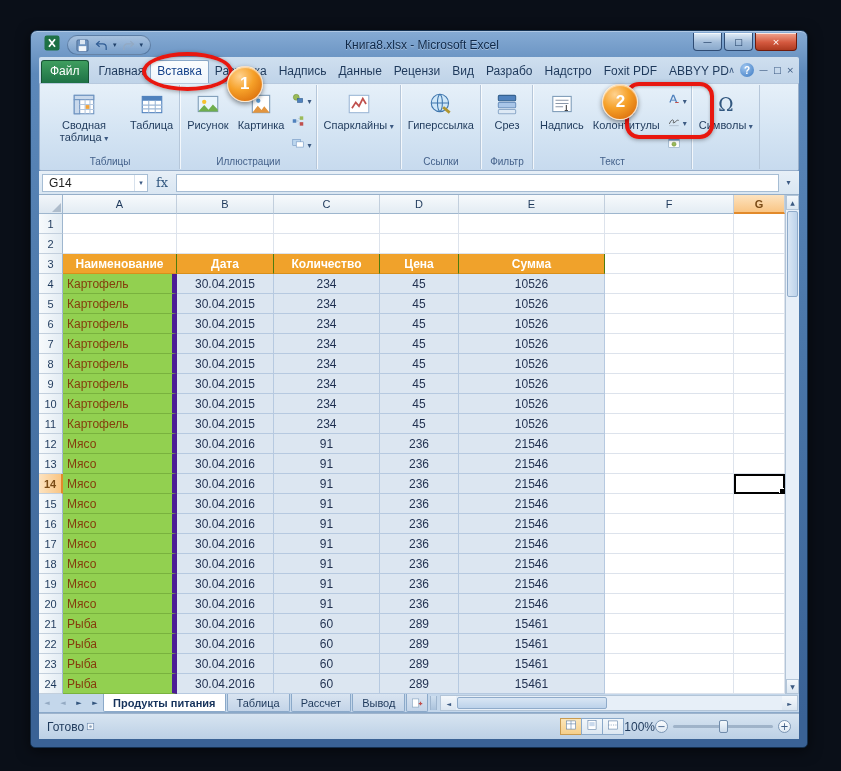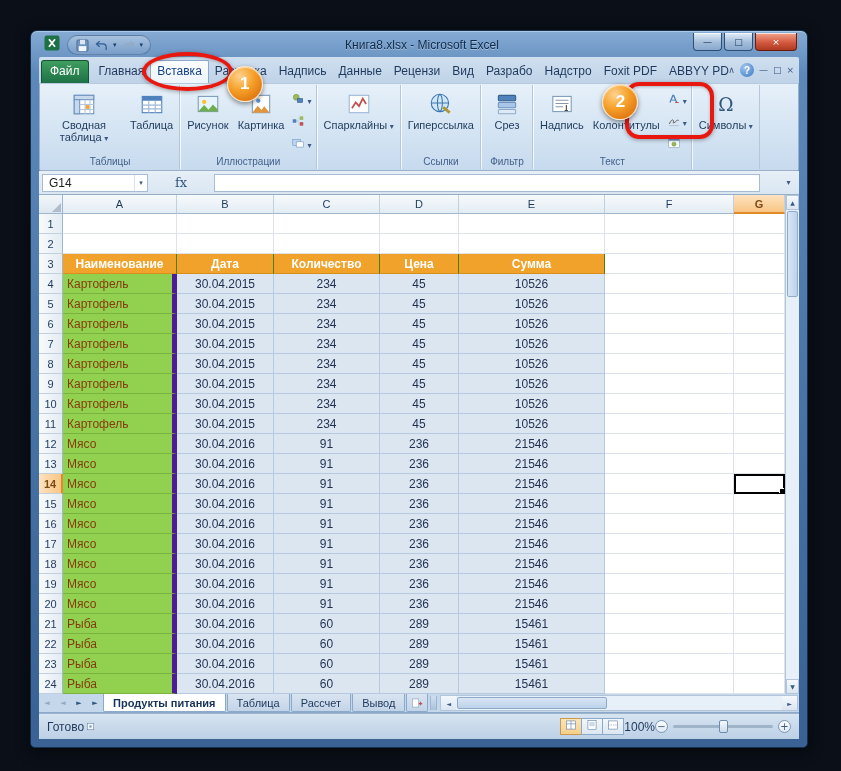--- a/index.html
+++ b/index.html
@@ -50,21 +50,21 @@
   .ritems{flex:1;display:flex;align-items:flex-start;gap:1px;padding-top:2px;}
   .rbtn{display:flex;flex-direction:column;align-items:center;gap:1px;padding:2px 4px;border-radius:3px;min-width:46px;}
   .ricon{height:28px;display:flex;align-items:center;justify-content:center;}
   .ricon svg{display:block;}
   .rlbl{font-size:11px;line-height:12px;color:#1e395b;text-align:center;max-width:74px;}
   .da{font-family:"DejaVu Sans",sans-serif;font-size:8px;color:#3c5a82;}
   .rsmallcol{display:flex;flex-direction:column;gap:2px;padding-top:3px;}
   .rsmall{display:flex;align-items:center;gap:2px;padding:1px 2px;border-radius:2px;}
   .rgrouplabel{height:14px;font-size:10px;color:#44618a;text-align:center;line-height:14px;white-space:nowrap;padding:0 3px;}
   
-  .formulabar{height:24px;display:flex;align-items:center;gap:21px;padding:2px 3px;
+  .formulabar{height:24px;display:flex;align-items:center;gap:2px;padding:2px 3px;
           background:linear-gradient(#e7eff7,#d9e6f2);border-bottom:1px solid #96afc9;}
   .namebox{width:106px;height:18px;background:#fff;border:1px solid #a6bdd4;display:flex;align-items:stretch;}
   .nb-text{flex:1;font-size:12px;line-height:16px;padding-left:6px;color:#222;}
   .nb-arrow{width:13px;font-family:"DejaVu Sans",sans-serif;font-size:7px;color:#3c5a82;
           border-left:1px solid #d7e1ec;display:flex;align-items:center;justify-content:center;}
   .fx{width:24px;text-align:center;font-family:"DejaVu Serif",serif;font-size:13px;color:#31577f;}
   .fbar-input{flex:1;height:18px;background:#fff;border:1px solid #a6bdd4;}
   .fbar-expand{width:15px;text-align:center;font-family:"DejaVu Sans",sans-serif;font-size:8px;color:#3c5a82;}
   
   .gridarea{height:499px;position:relative;background:#fff;overflow:hidden;}

